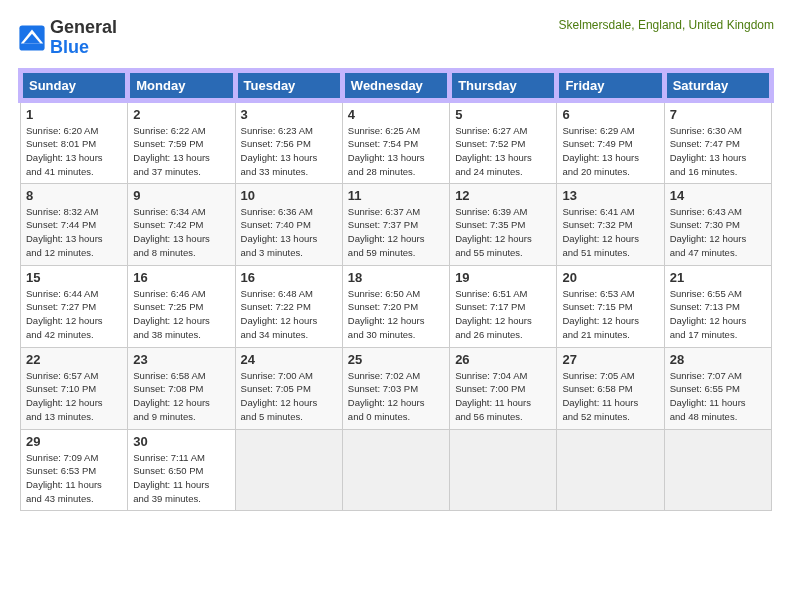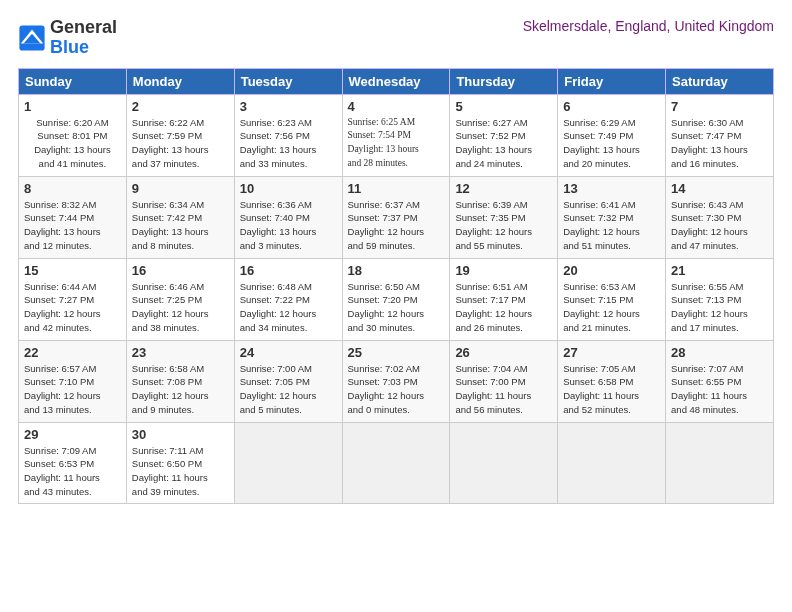--- a/index.html
+++ b/index.html
@@ -41,35 +41,35 @@
     .title-block {
       text-align: right;
     }
     .month-title {
       font-size: 36px;
       font-weight: bold;
       color: #333;
       line-height: 1.1;
     }
     .location {
-      font-size: 14px;
-      color: #701a75;
+      font-size: 12px;
+      color: #4d7c0f;
     }
     .calendar {
       width: 100%;
       border-collapse: collapse;
       table-layout: fixed;
     }
     .calendar th {
       background-color: #2a6ab5;
       color: white;
       text-align: left;
       padding: 5px 6px;
       font-size: 13px;
-      border: 1px solid #c4b5fd;
+      border: 5px solid #c4b5fd;
     }
     .calendar td {
       border: 1px solid #ccc;
       vertical-align: top;
       padding: 4px 5px;
       height: 82px;
       background: #fff;
       font-size: 10px;
       color: #333;
     }
@@ -124,42 +124,42 @@
         <th>Wednesday</th>
         <th>Thursday</th>
         <th>Friday</th>
         <th>Saturday</th>
       </tr>
     </thead>
     <tbody id="calendar-body">
     <tr>
           <td>
             <span class="day-num">1</span>
-            <div class="day-info" style="white-space: pre-line; text-align: center;">Sunrise: 6:20 AM
+            <div class="day-info" style="white-space: pre-line;">Sunrise: 6:20 AM
 Sunset: 8:01 PM
 Daylight: 13 hours
 and 41 minutes.</div>
           </td>
           <td>
             <span class="day-num">2</span>
             <div class="day-info" style="white-space: pre-line;">Sunrise: 6:22 AM
 Sunset: 7:59 PM
 Daylight: 13 hours
 and 37 minutes.</div>
           </td>
           <td>
             <span class="day-num">3</span>
             <div class="day-info" style="white-space: pre-line;">Sunrise: 6:23 AM
 Sunset: 7:56 PM
 Daylight: 13 hours
 and 33 minutes.</div>
           </td>
           <td>
             <span class="day-num">4</span>
-            <div class="day-info" style="white-space: pre-line; font-family: Liberation Serif, serif;">Sunrise: 6:25 AM
+            <div class="day-info" style="white-space: pre-line;">Sunrise: 6:25 AM
 Sunset: 7:54 PM
 Daylight: 13 hours
 and 28 minutes.</div>
           </td>
           <td>
             <span class="day-num">5</span>
             <div class="day-info" style="white-space: pre-line;">Sunrise: 6:27 AM
 Sunset: 7:52 PM
 Daylight: 13 hours
 and 24 minutes.</div>

